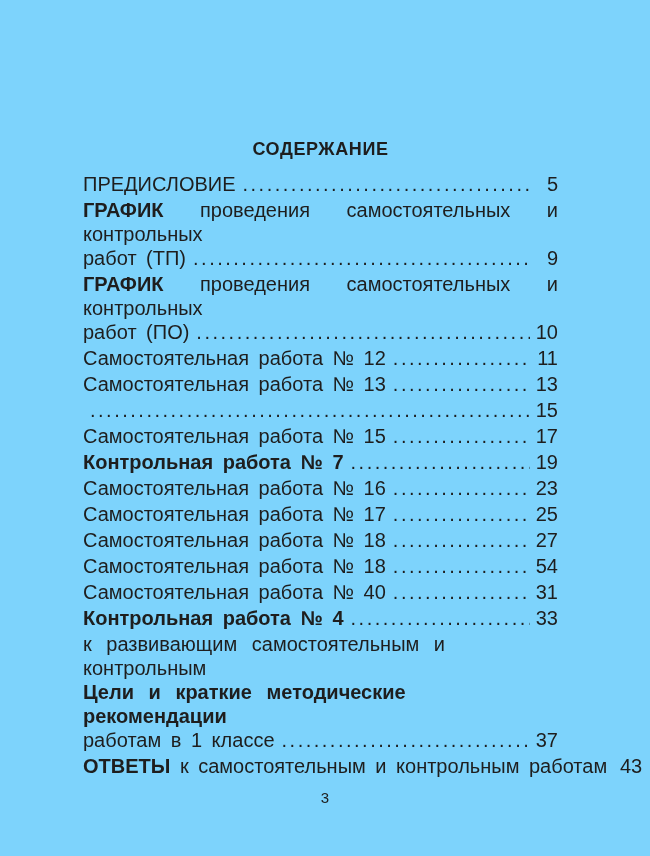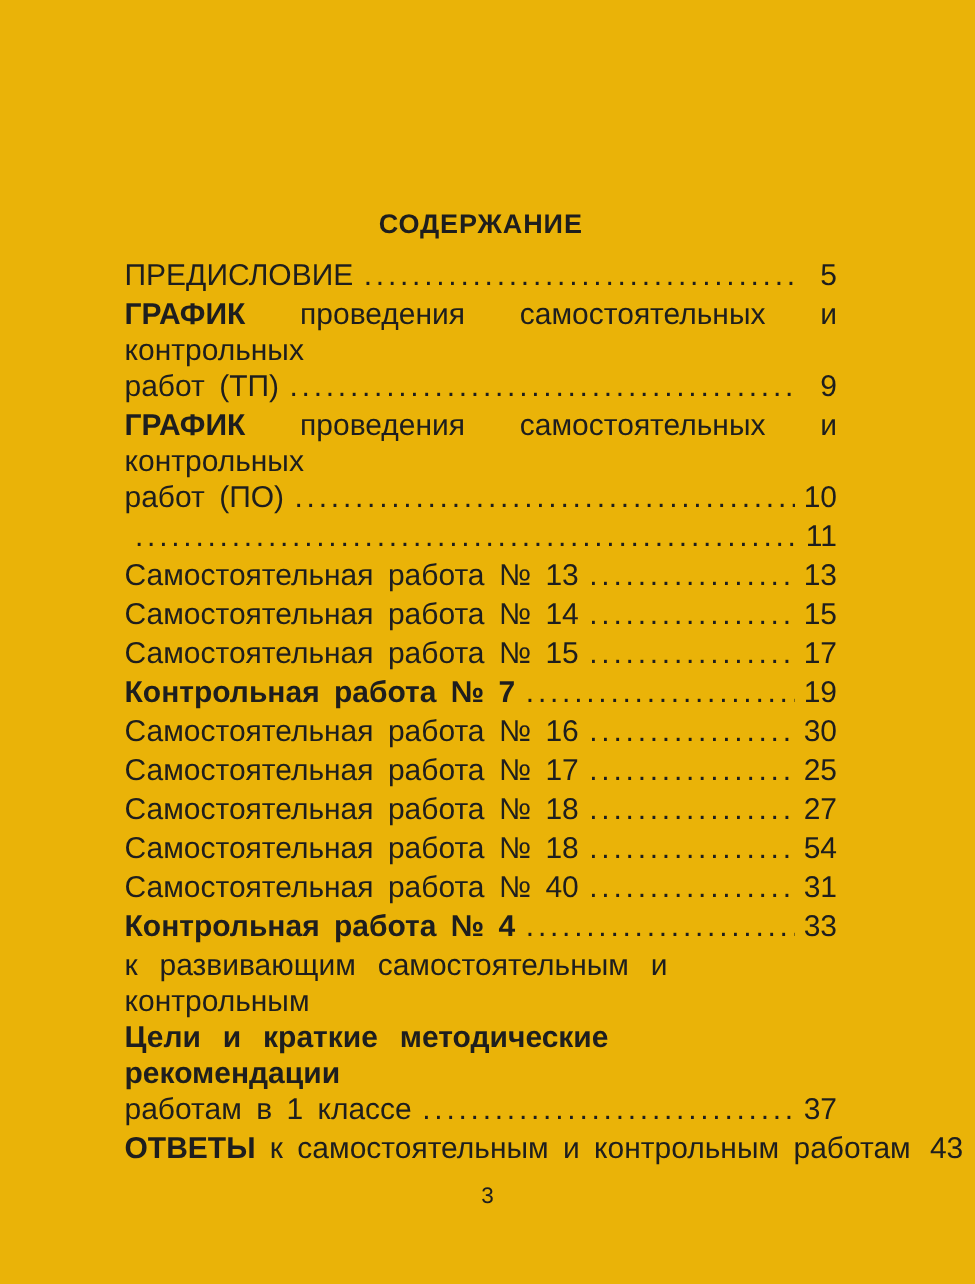--- a/index.html
+++ b/index.html
@@ -4,21 +4,21 @@
 <style>
   html, body {
     margin: 0;
     padding: 0;
     background: #ffffff;
   }
   .page {
     position: relative;
     width: 650px;
     height: 856px;
-    background: #eab308;
+    background: #7dd3fc;
     font-family: "Liberation Sans", sans-serif;
     color: #1e1e1e;
     overflow: hidden;
   }
   .toc {
     position: absolute;
     left: 83px;
     top: 138px;
     width: 475px;
   }
@@ -105,34 +105,34 @@
         <div class="entry">
           <div class="line headline justify"><span class="b">ГРАФИК</span><span> проведения самостоятельных и контрольных</span></div>
           <div class="line lastline">
             <span class="lt"><span>работ (ПО)</span></span>
             <span class="dots">................................................................................</span>
             <span class="pagenum">10</span>
           </div>
         </div>
         <div class="entry">
           <div class="line lastline">
+            <span class="lt"><span>Самостоятельная работа № 12</span></span>
             <span class="dots">................................................................................</span>
             <span class="pagenum">11</span>
           </div>
         </div>
         <div class="entry">
           <div class="line lastline">
             <span class="lt"><span>Самостоятельная работа № 13</span></span>
             <span class="dots">................................................................................</span>
             <span class="pagenum">13</span>
           </div>
         </div>
         <div class="entry">
           <div class="line lastline">
-            <span class="lt"><span>Самостоятельная работа № 14</span></span>
             <span class="dots">................................................................................</span>
             <span class="pagenum">15</span>
           </div>
         </div>
         <div class="entry">
           <div class="line lastline">
             <span class="lt"><span>Самостоятельная работа № 15</span></span>
             <span class="dots">................................................................................</span>
             <span class="pagenum">17</span>
           </div>
@@ -141,21 +141,21 @@
           <div class="line lastline">
             <span class="lt"><span class="b">Контрольная работа № 7</span></span>
             <span class="dots">................................................................................</span>
             <span class="pagenum">19</span>
           </div>
         </div>
         <div class="entry">
           <div class="line lastline">
             <span class="lt"><span>Самостоятельная работа № 16</span></span>
             <span class="dots">................................................................................</span>
-            <span class="pagenum">30</span>
+            <span class="pagenum">23</span>
           </div>
         </div>
         <div class="entry">
           <div class="line lastline">
             <span class="lt"><span>Самостоятельная работа № 17</span></span>
             <span class="dots">................................................................................</span>
             <span class="pagenum">25</span>
           </div>
         </div>
         <div class="entry">

